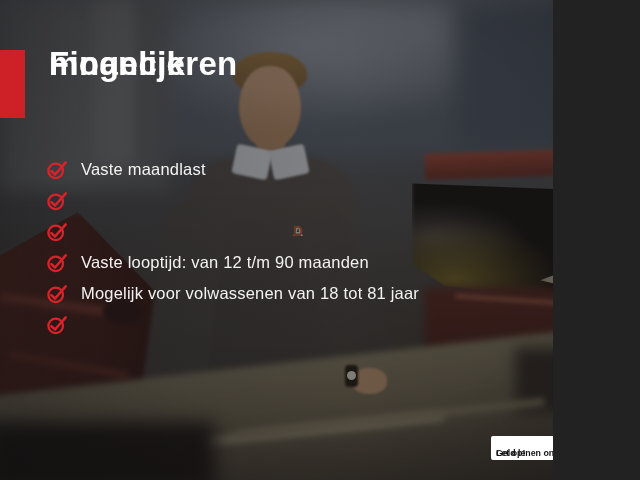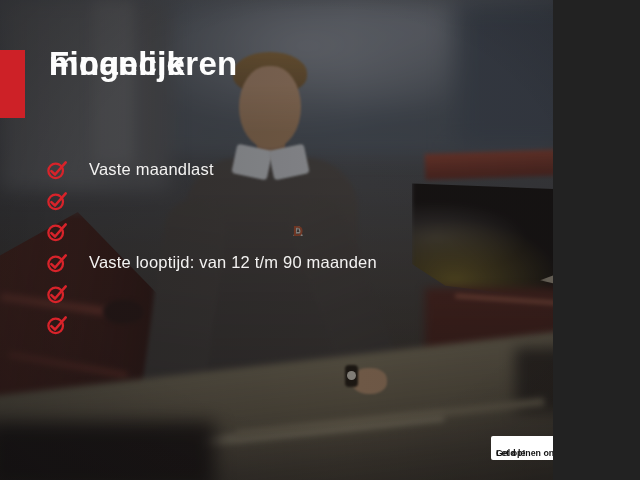--- a/index.html
+++ b/index.html
@@ -70,21 +70,21 @@
   .overlay{left:0;top:0;width:640px;height:480px;
     background:
       linear-gradient(90deg,rgba(20,20,24,.30) 0%,rgba(20,20,24,.08) 55%,rgba(20,20,24,.18) 100%),
       radial-gradient(ellipse at 50% 45%, rgba(0,0,0,0) 55%, rgba(0,0,0,.22) 100%),
       rgba(24,23,26,.38);}
   
   .accent-bar{left:0;top:50px;width:25px;height:68px;background:#cd2127;}
   .title{left:49px;top:44px;color:#fdfdfd;font-size:33px;line-height:39px;font-weight:bold;letter-spacing:.3px;}
   .brand-logo{left:552px;top:0;width:88px;height:140px;}
   .features{left:47px;top:159px;width:420px;}
-  .feature{position:static;display:flex;align-items:center;height:21px;margin-bottom:10px;gap:8px;}
+  .feature{position:static;display:flex;align-items:center;height:21px;margin-bottom:10px;}
   .feature svg{position:static;flex:0 0 21px;}
   .feature .label{position:static;margin-left:13px;color:#f3f2f1;font-size:16.5px;letter-spacing:.2px;white-space:nowrap;}
   .credit-warning{left:491px;top:436px;width:146px;height:24px;background:#ffffff;border-radius:2px;
     display:flex;align-items:center;padding:0 5px;}
   .credit-warning .txt{position:static;flex:1;color:#141414;font-size:8.8px;font-weight:bold;line-height:10.2px;white-space:nowrap;}
   .credit-warning svg{position:static;flex:0 0 26px;}
 </style>
 </head>
 <body>
 
@@ -166,20 +166,21 @@
           <circle cx="9.5" cy="13" r="8" stroke-width="2.5"></circle>
           <path d="M4.8 13.2 L8.8 17 L20.5 3.8" stroke-width="2.8" stroke-linecap="round" stroke-linejoin="round"></path>
         </svg>
       <span class="label">Vaste looptijd: van 12 t/m 90 maanden</span>
     </div>
     <div class="feature">
       <svg width="21" height="21" viewBox="0 0 23 23" fill="none" stroke="#D8232A">
           <circle cx="9.5" cy="13" r="8" stroke-width="2.5"></circle>
           <path d="M4.8 13.2 L8.8 17 L20.5 3.8" stroke-width="2.8" stroke-linecap="round" stroke-linejoin="round"></path>
         </svg>
+      <span class="label">Mogelijk voor volwassenen van 18 tot 81 jaar</span>
     </div>
     <div class="feature">
       <svg width="21" height="21" viewBox="0 0 23 23" fill="none" stroke="#D8232A">
           <circle cx="9.5" cy="13" r="8" stroke-width="2.5"></circle>
           <path d="M4.8 13.2 L8.8 17 L20.5 3.8" stroke-width="2.8" stroke-linecap="round" stroke-linejoin="round"></path>
         </svg>
     </div>
   </div>
 
   <div class="credit-warning">

